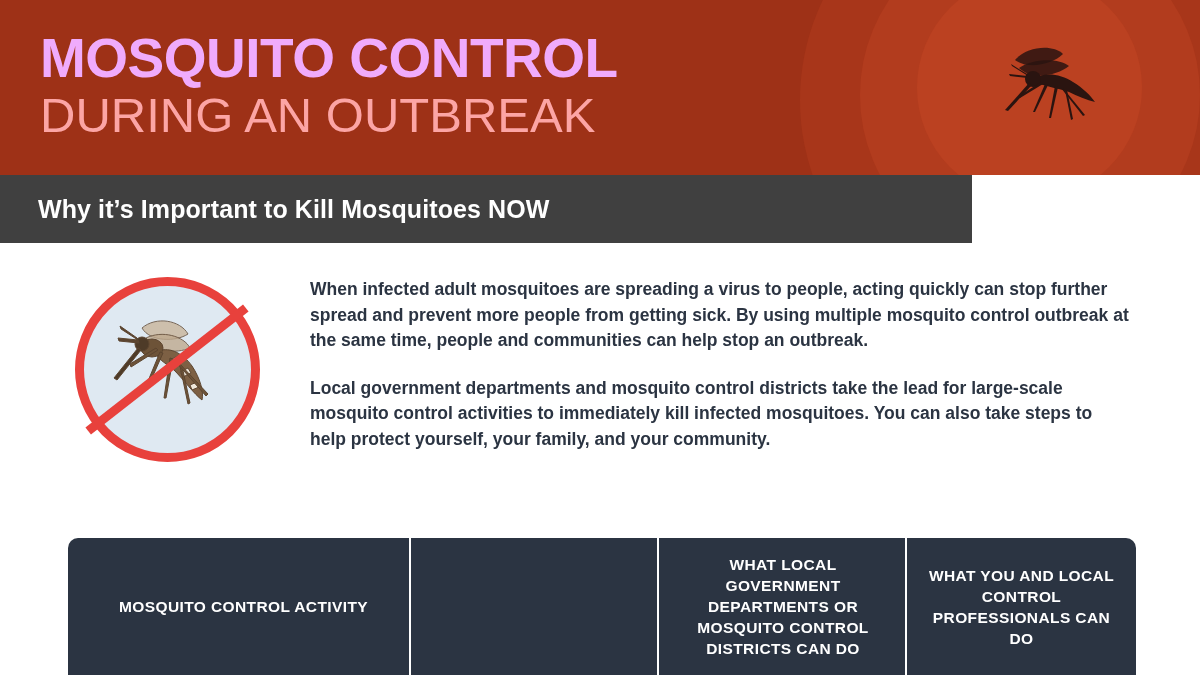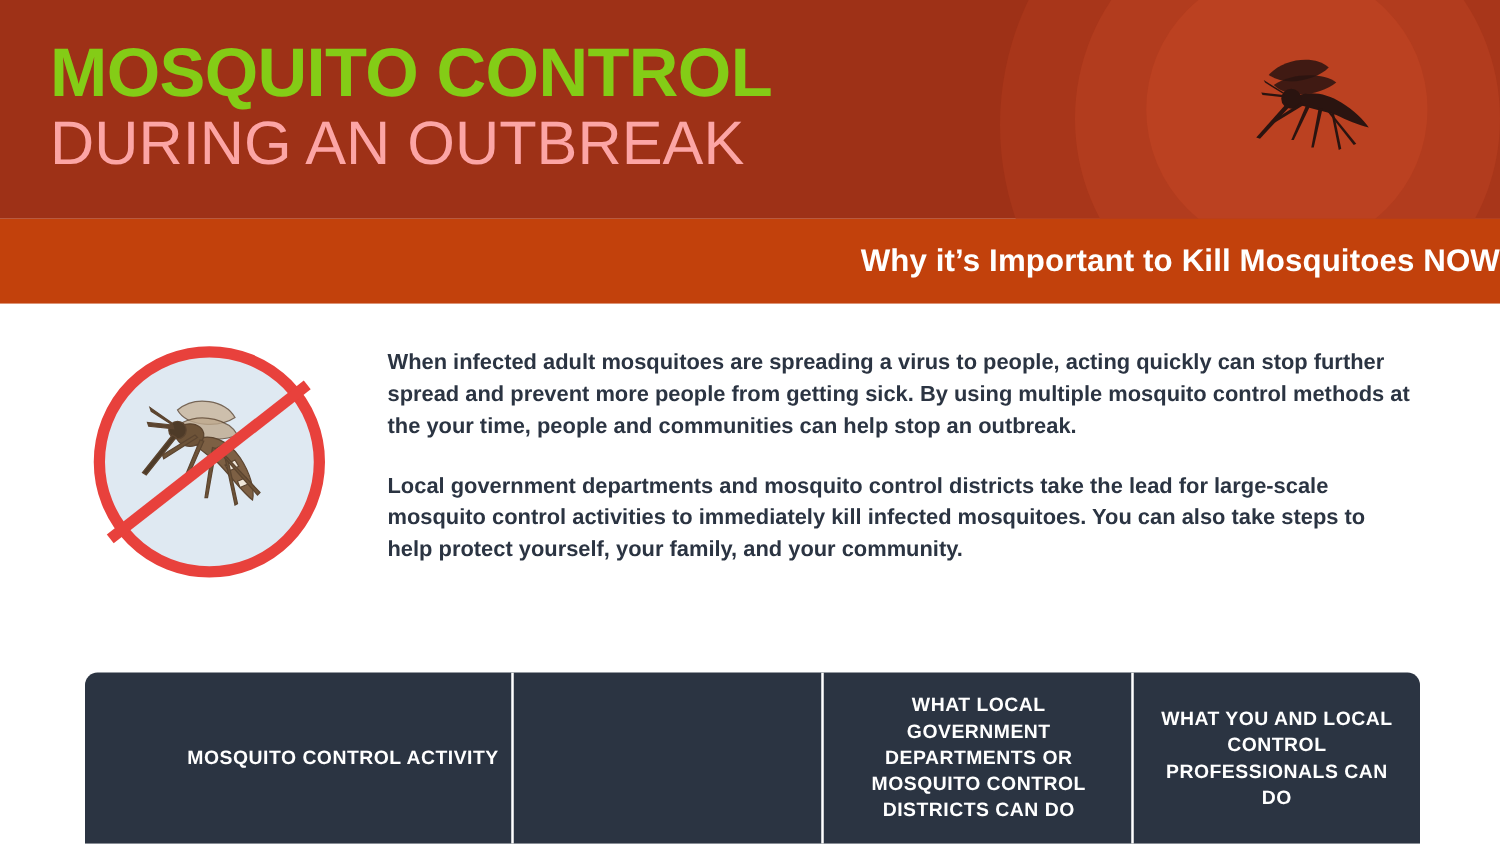--- a/index.html
+++ b/index.html
@@ -44,21 +44,21 @@
     right: 58px; top: -25px;
     background: #bb4121;
   }
   .banner-title-wrap {
     position: absolute;
     left: 40px;
     top: 30px;
     z-index: 4;
   }
   .banner-title {
-    color: #84cc16;
+    color: #f0abfc;
     font-size: 55px;
     line-height: 56px;
     font-weight: bold;
     letter-spacing: -0.5px;
     margin: 0;
     white-space: nowrap;
   }
   .banner-subtitle {
     color: #fca5a5;
     font-size: 49px;
@@ -73,26 +73,25 @@
     right: 95px;
     top: 38px;
     z-index: 6;
     width: 130px;
     height: 100px;
   }
 
   
   .subhead {
     position: relative;
-    width: 1200px;
+    width: 972px;
     height: 68px;
-    background: #c2410c;
+    background: #404040;
     display: flex;
     align-items: center;
-    justify-content: flex-end;
   }
   .subhead-text {
     color: #ffffff;
     font-size: 25px;
     font-weight: bold;
     padding-left: 38px;
     letter-spacing: 0.1px;
   }
 
   
@@ -178,21 +177,21 @@
     position: relative;
   }
   .th-divider {
     position: absolute;
     right: 0;
     top: 0;
     bottom: 0;
     width: 2px;
     background: #ffffff;
   }
-  .th-1 { flex: 0 0 343px; text-align: left; justify-content: flex-end; padding-left: 20px; }
+  .th-1 { flex: 0 0 343px; text-align: left; justify-content: center; padding-left: 20px; }
   .th-2 { flex: 0 0 248px; }
   .th-3 { flex: 0 0 248px; }
   .th-4 { flex: 1; }
 </style>
 </head>
 <body>
 
 <div class="page">
 
   <div class="banner">
@@ -261,21 +260,21 @@
             <path d="M96 80 L104 118 L106 117 L98 80 Z" fill="#6d5338"></path>
             <path d="M72 62 L46 78 L47 81 L74 64 Z" fill="#6d5338"></path>
             <path d="M92 76 L122 110 L124 108 L94 76 Z" fill="#6d5338"></path>
           </g>
         </svg>
       </div>
       <div class="nm-slash"></div>
     </div>
 
     <div class="intro-text">
-      <p>When infected adult mosquitoes are spreading a virus to people, acting quickly can stop further spread and prevent more people from getting sick. By using multiple mosquito control methods at the your time, people and communities can help stop an outbreak.</p>
+      <p>When infected adult mosquitoes are spreading a virus to people, acting quickly can stop further spread and prevent more people from getting sick. By using multiple mosquito control outbreak at the same time, people and communities can help stop an outbreak.</p>
       <p>Local government departments and mosquito control districts take the lead for large-scale mosquito control activities to immediately kill infected mosquitoes. You can also take steps to help protect yourself, your family, and your community.</p>
     </div>
   </div>
 
   <div class="table-wrap">
     <div class="table-header">
       <div class="th th-1">
         <span>MOSQUITO CONTROL ACTIVITY</span>
         <span class="th-divider"></span>
       </div>

